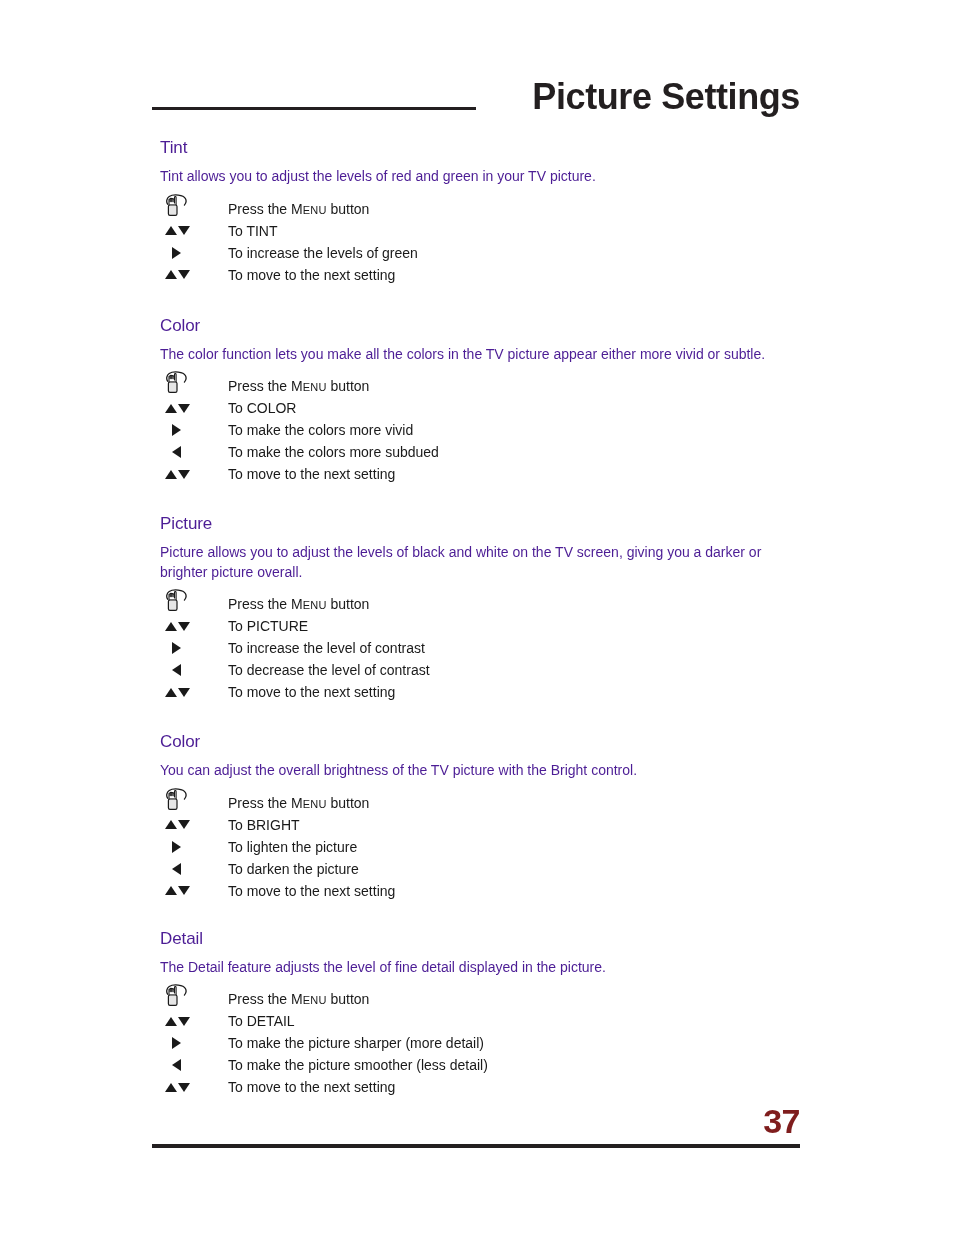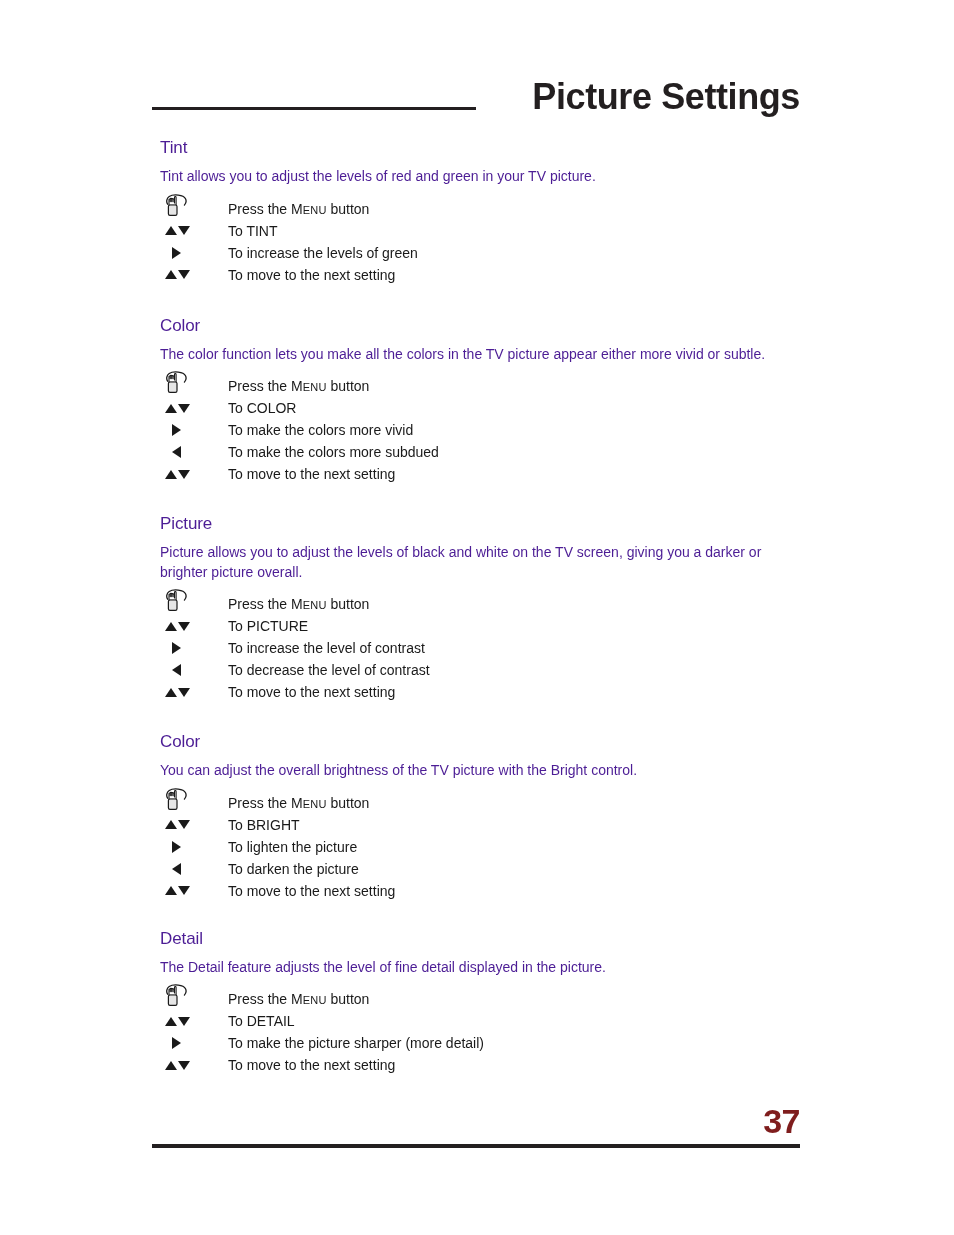--- a/index.html
+++ b/index.html
@@ -417,20 +417,28 @@
           <li class="step">
             <span class="step-icon">
               <span class="arrow-single">
                 <span class="tri tri-right"></span>
               </span>
             </span>
             <span class="step-label">To make the picture sharper (more detail)</span>
           </li>
           <li class="step">
             <span class="step-icon">
+              <span class="arrow-single">
+                <span class="tri tri-left"></span>
+              </span>
+            </span>
+            <span class="step-label">To make the picture smoother (less detail)</span>
+          </li>
+          <li class="step">
+            <span class="step-icon">
               <span class="updown">
                 <span class="tri tri-up"></span>
                 <span class="tri tri-down"></span>
               </span>
             </span>
             <span class="step-label">To move to the next setting</span>
           </li>
         </ul>
       </div>
     </div>

